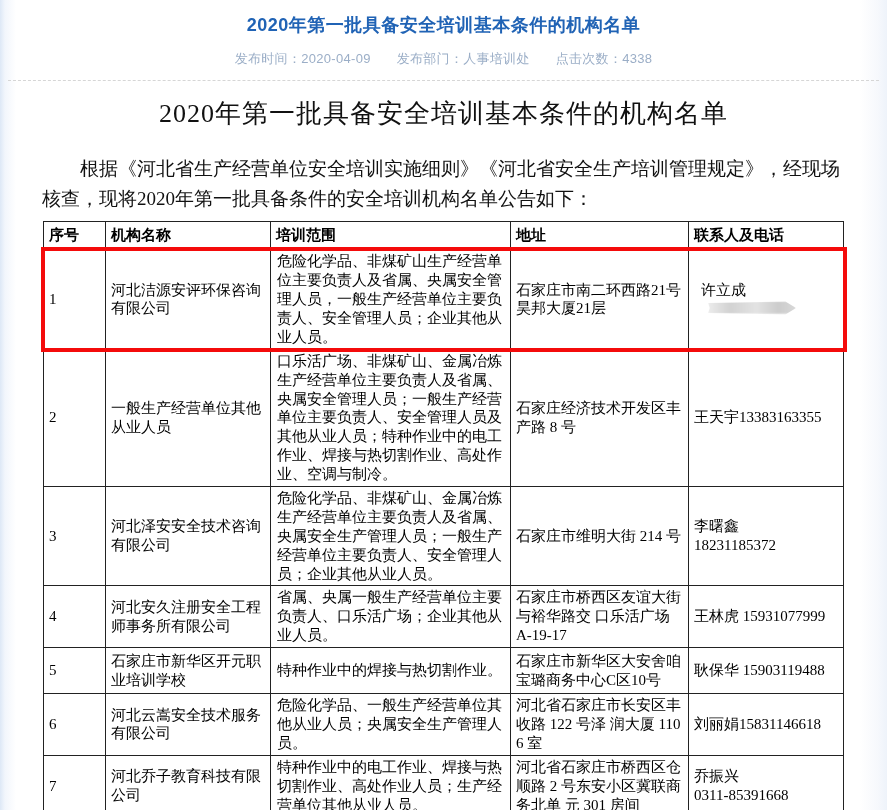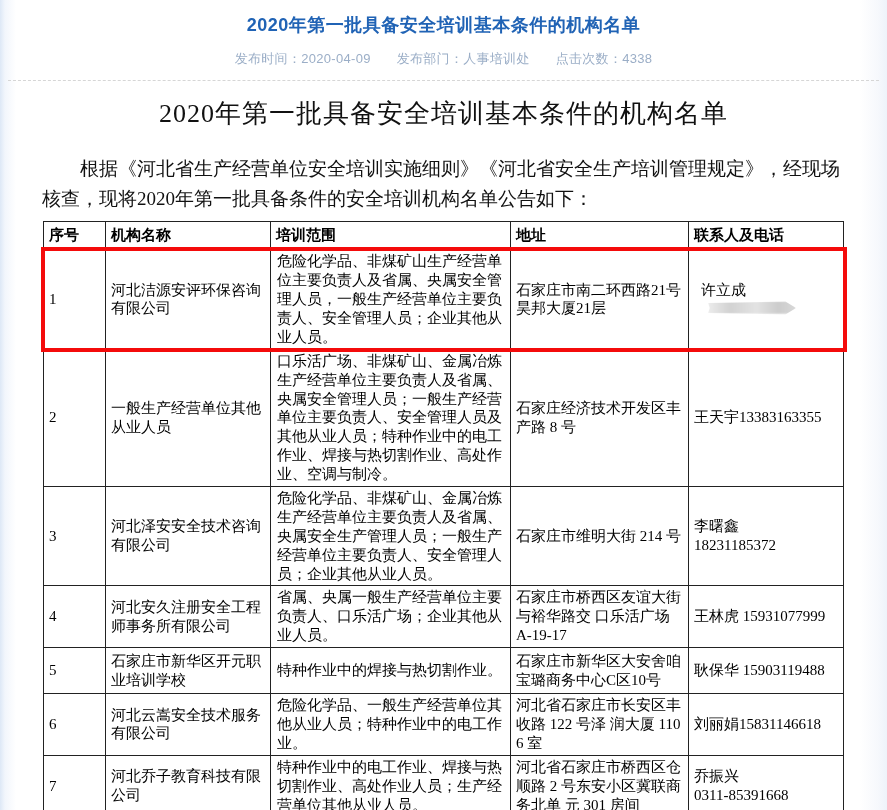--- a/index.html
+++ b/index.html
@@ -139,21 +139,21 @@
       <tr class="row">
         <td class="cell-no">5</td>
         <td class="cell-name">石家庄市新华区开元职业培训学校</td>
         <td class="cell-scope">特种作业中的焊接与热切割作业。</td>
         <td class="cell-addr">石家庄市新华区大安舍咱宝璐商务中心C区10号</td>
         <td class="cell-contact">耿保华 15903119488</td>
       </tr>
       <tr class="row">
         <td class="cell-no">6</td>
         <td class="cell-name">河北云嵩安全技术服务有限公司</td>
-        <td class="cell-scope">危险化学品、一般生产经营单位其他从业人员；特种作业中的电工作业。</td>
+        <td class="cell-scope">危险化学品、一般生产经营单位其他从业人员；央属安全生产管理人员。</td>
         <td class="cell-addr">河北省石家庄市长安区丰收路 122 号泽 润大厦 1106 室</td>
         <td class="cell-contact">刘丽娟15831146618</td>
       </tr>
       <tr class="row">
         <td class="cell-no">7</td>
         <td class="cell-name">河北乔子教育科技有限公司</td>
         <td class="cell-scope">特种作业中的电工作业、焊接与热切割作业、高处作业人员；生产经营单位其他从业人员。</td>
         <td class="cell-addr">河北省石家庄市桥西区仓顺路 2 号东安小区冀联商务北单 元 301 房间</td>
         <td class="cell-contact">乔振兴
 0311-85391668</td>

